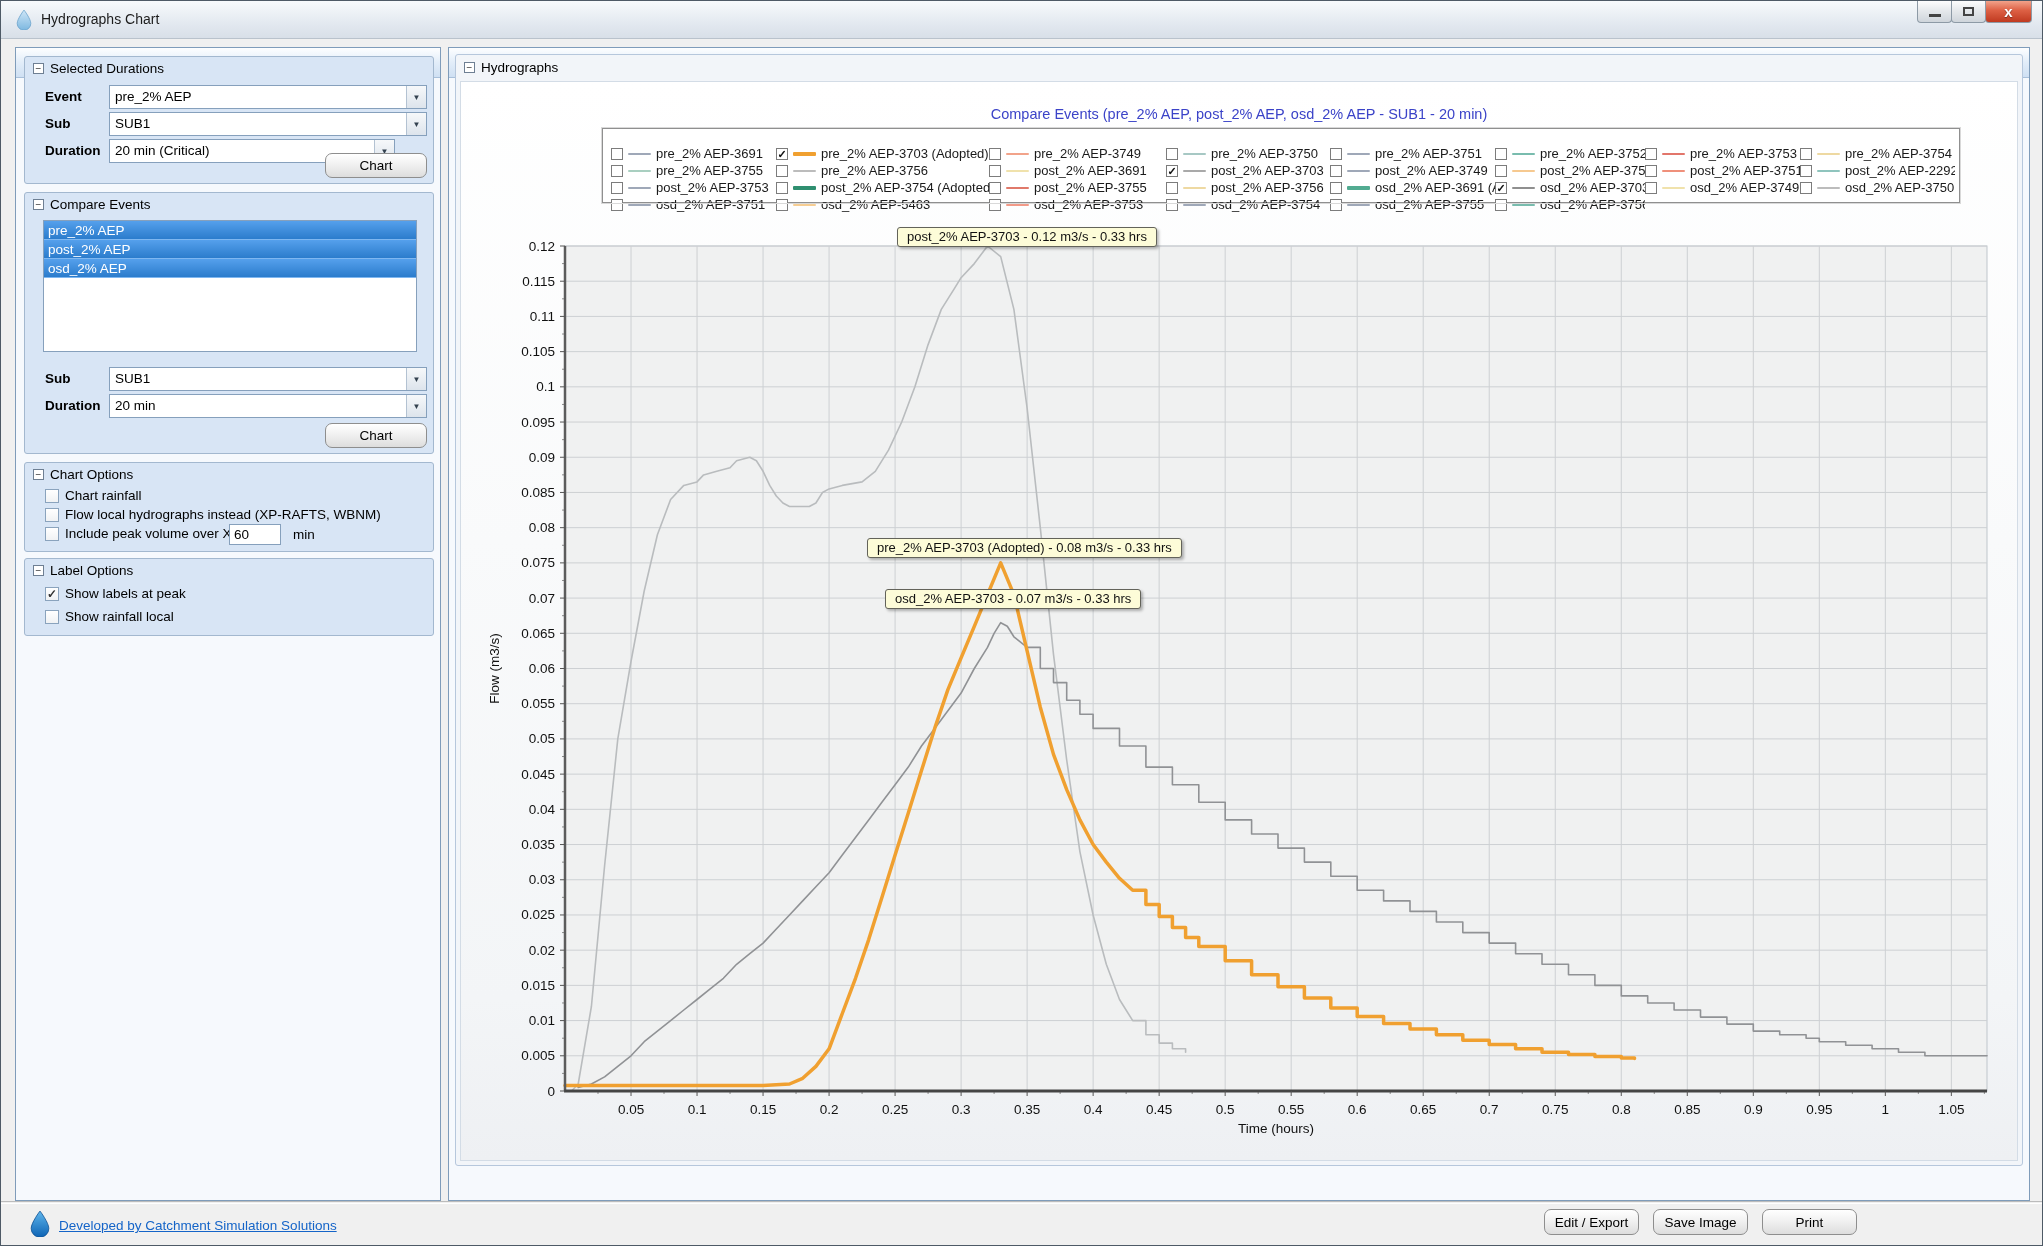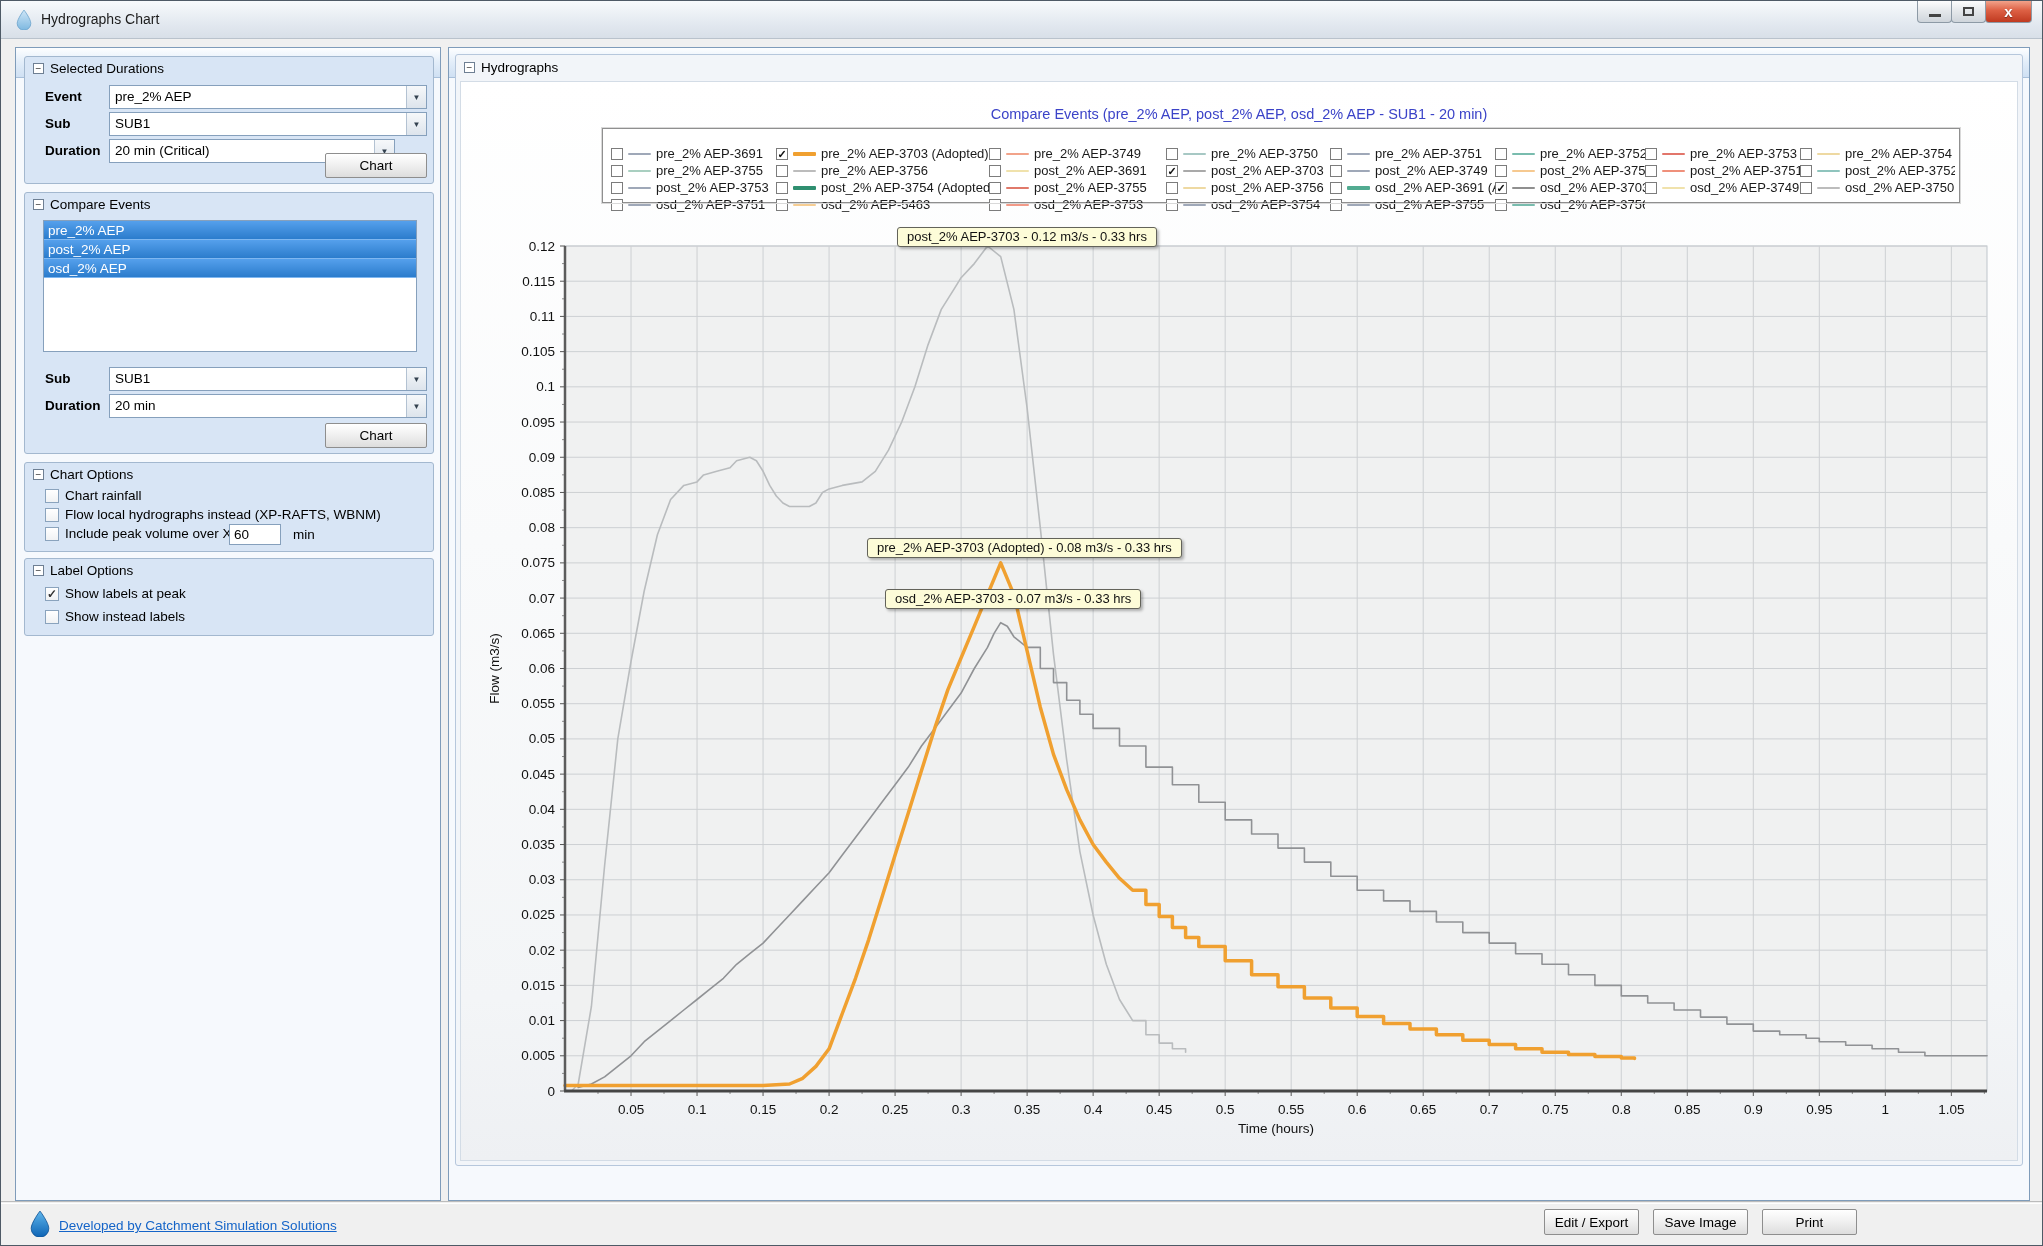--- a/index.html
+++ b/index.html
@@ -32,21 +32,21 @@
   
   .group { position:absolute; background:#d8e5f5; border:1px solid #a3b8cf; border-radius:3px; }
   .group-title { position:absolute; left:8px; top:4px; font-size:13.5px; color:#000; display:flex; align-items:center; gap:6px; }
   .cbox { display:inline-block; width:11px; height:11px; border:1px solid #6e7f93; background:#fff;
     font-size:10px; line-height:9px; text-align:center; color:#333; }
   .frow-label { position:absolute; font-size:13.5px; font-weight:bold; color:#000; }
   .combo { position:absolute; height:24px; background:#fff; border:1px solid #86a0bc; display:flex; }
   .combo-val { flex:1; font-size:13.5px; line-height:22px; padding-left:5px; color:#000; overflow:hidden; white-space:nowrap; }
   .combo-arrow { width:20px; border-left:1px solid #b3c2d2; background:linear-gradient(#f6f8fa,#dde4ec);
     display:flex; align-items:center; justify-content:center; font-size:8px; color:#33414f; }
-  .btn { position:absolute; border:1px solid #8e8e8e; border-radius:2px; font-size:13.5px; color:#000;
+  .btn { position:absolute; border:1px solid #8e8e8e; border-radius:7px; font-size:13.5px; color:#000;
     background:linear-gradient(#ffffff,#f1f1f1 45%,#dddddd); font-family:"Liberation Sans",sans-serif; }
   .listbox { position:absolute; background:#fff; border:1px solid #86a0bc; overflow:hidden; }
   .list-row { height:19px; font-size:13.5px; line-height:19px; padding-left:4px; color:#fff;
     background:linear-gradient(#55a0ec,#2b7ccc); border-bottom:1px solid rgba(255,255,255,.25); }
   .cbrow { position:absolute; display:flex; align-items:center; gap:6px; }
   .cb { width:14px; height:14px; border:1px solid #8aa3bd; background:linear-gradient(#fff,#f0f2f4);
     font-size:12px; line-height:13px; text-align:center; color:#333; font-weight:bold; }
   .cb.checked::before { content:"\2713"; }
   .cbrow .cblabel { font-size:13.5px; color:#000; }
   .numbox { position:absolute; width:52px; height:21px; border:1px solid #86a0bc; font-size:13.5px;
@@ -185,21 +185,21 @@
       <div class="group-title">
         <span class="cbox">−</span>
         <span>Label Options</span>
       </div>
       <div class="cbrow" style="left:20px; top:27px;">
         <span class="cb checked"></span>
         <span class="cblabel">Show labels at peak</span>
       </div>
       <div class="cbrow" style="left:20px; top:50px;">
         <span class="cb"></span>
-        <span class="cblabel">Show instead labels</span>
+        <span class="cblabel">Show rainfall local</span>
       </div>
     </div>
   </div>
 
   <div id="charts-panel" class="panel">
     <div class="panel-header">
       <span>Charts</span>
     </div>
     <div id="hydro-group">
       <div id="hydro-title">
@@ -280,21 +280,21 @@
               <span class="lg-label">post_2% AEP-3750</span>
             </div>
             <div class="lg-item">
               <span class="lg-cb"></span>
               <span class="lg-swatch" style="background: rgb(239, 144, 123); height: 2px;"></span>
               <span class="lg-label">post_2% AEP-3751</span>
             </div>
             <div class="lg-item">
               <span class="lg-cb"></span>
               <span class="lg-swatch" style="background: rgb(143, 196, 189); height: 2px;"></span>
-              <span class="lg-label">post_2% AEP-3752</span>
+              <span class="lg-label">post_2% AEP-2292</span>
             </div>
             <div class="lg-item">
               <span class="lg-cb"></span>
               <span class="lg-swatch" style="background: rgb(159, 168, 184); height: 2px;"></span>
               <span class="lg-label">post_2% AEP-3753</span>
             </div>
             <div class="lg-item">
               <span class="lg-cb"></span>
               <span class="lg-swatch" style="background: rgb(47, 143, 112); height: 4px;"></span>
               <span class="lg-label">post_2% AEP-3754 (Adopted)</span>

